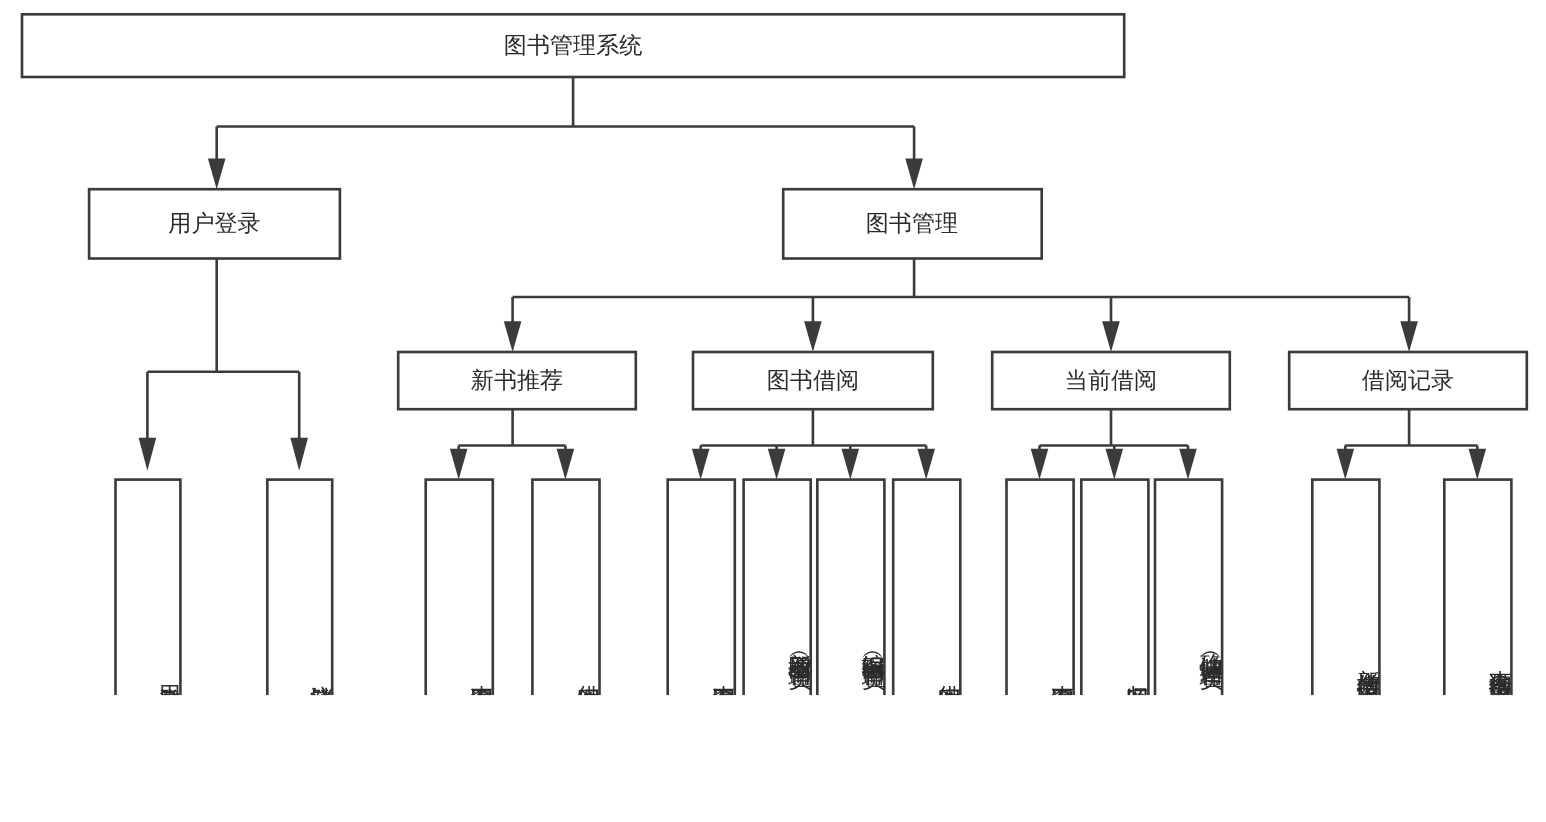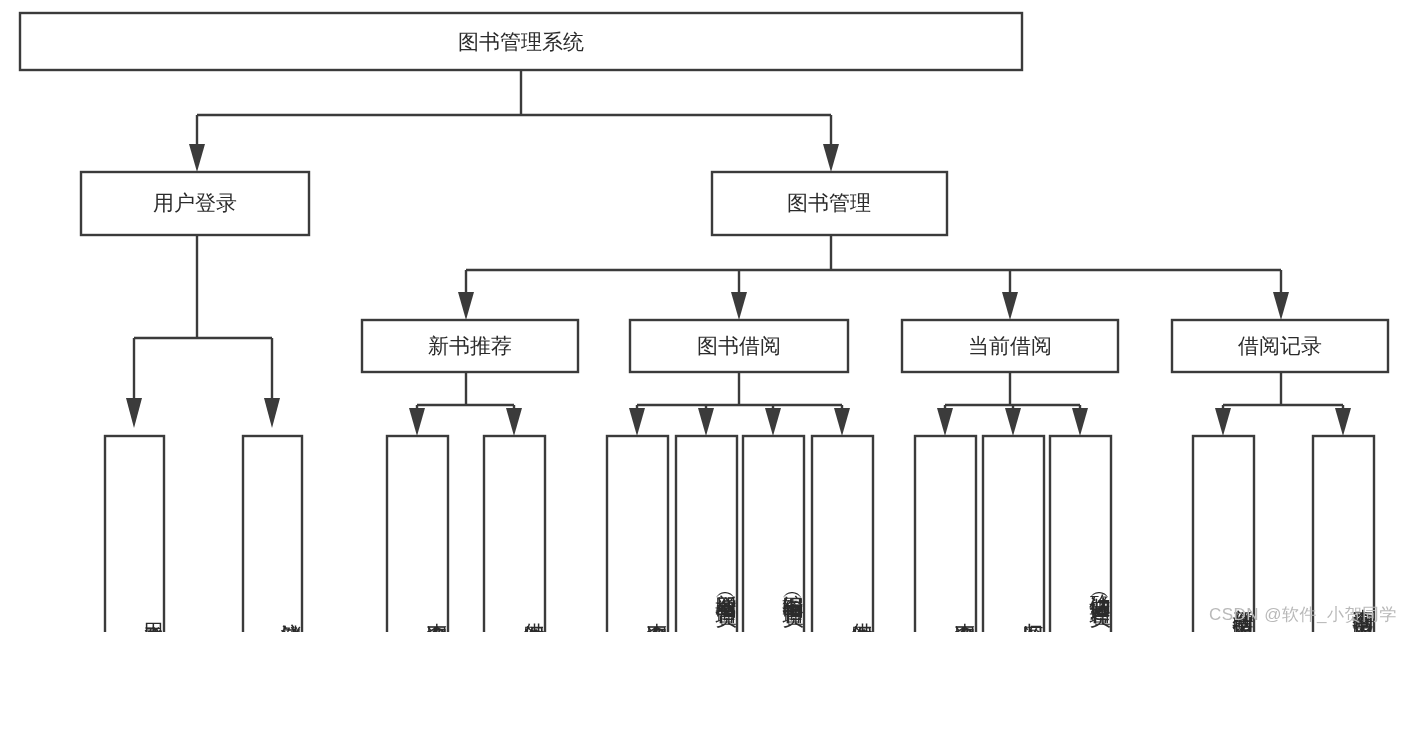--- a/index.html
+++ b/index.html
@@ -205,14 +205,13 @@
   <div class="vlabel-wrap" style="left:743px; top:443px; width:61px; height:285px;">编辑图书（管理员）</div>
   <div class="vlabel-wrap" style="left:812px; top:490px; width:61px; height:240px;">借阅图书</div>
 
   <div class="vlabel-wrap" style="left:915px; top:490px; width:61px; height:240px;">查询图书</div>
   <div class="vlabel-wrap" style="left:983px; top:490px; width:61px; height:240px;">归还图书</div>
   <div class="vlabel-wrap" style="left:1050px; top:443px; width:61px; height:285px;">确认归还（管理员）</div>
 
   <div class="vlabel-wrap" style="left:1193px; top:465px; width:61px; height:265px;">新增借阅记录</div>
   <div class="vlabel-wrap" style="left:1313px; top:465px; width:61px; height:265px;">查询借阅记录</div>
 
-  <div class="watermark">CSDN @软件_小贺同学</div>
 </div>
 
 </body></html>

